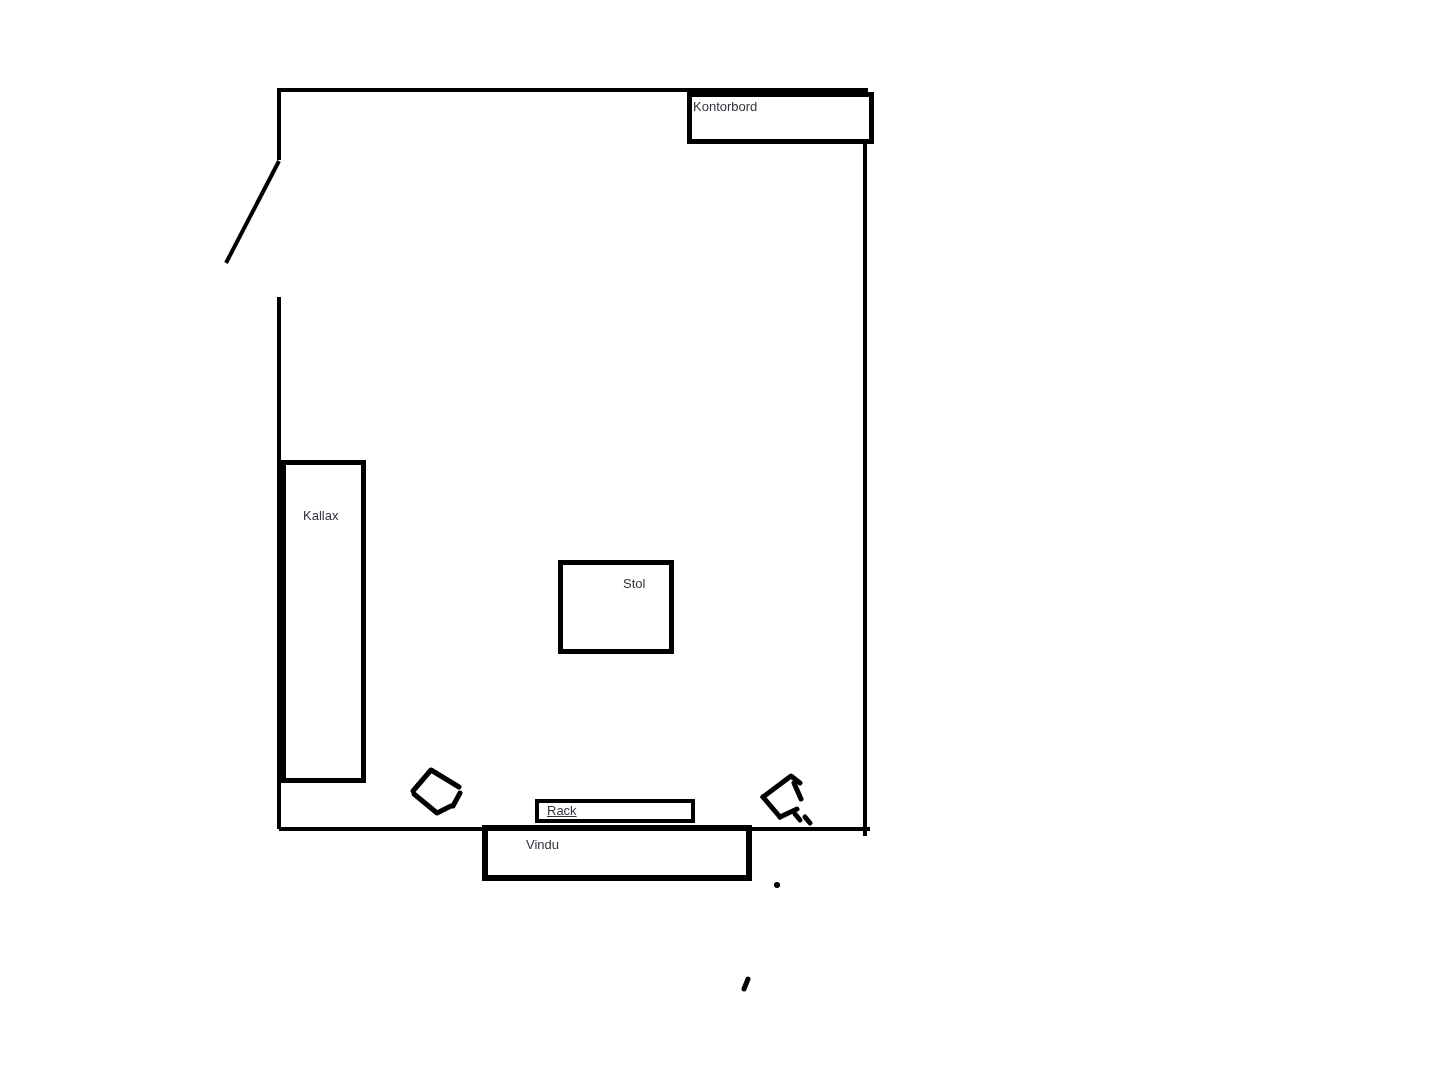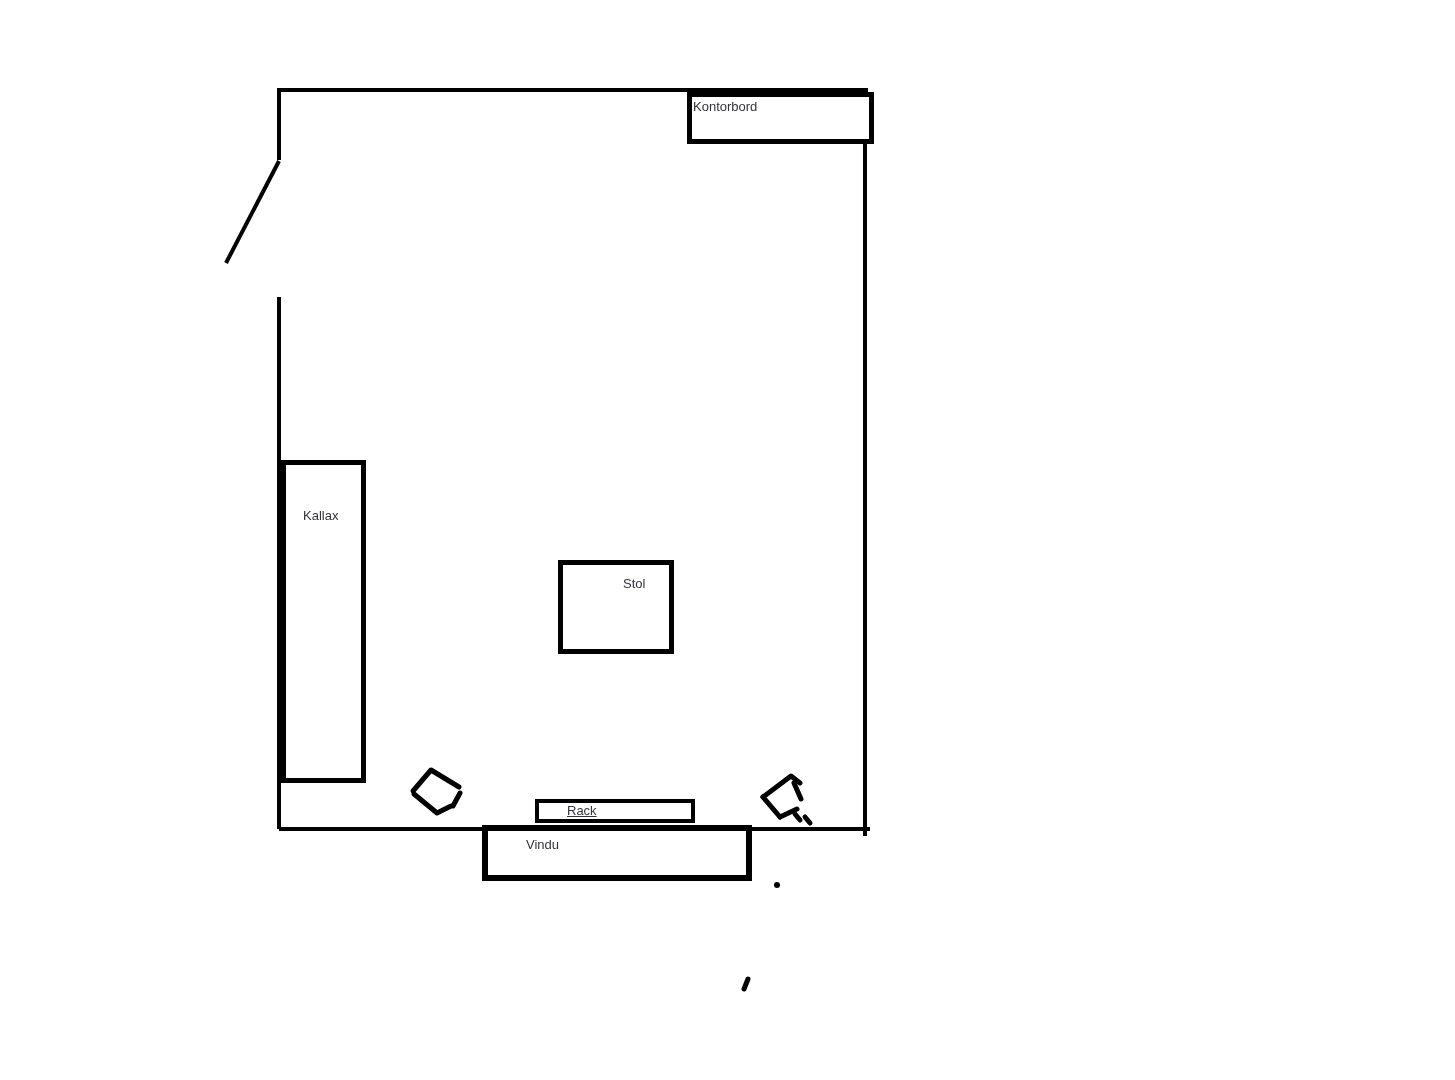--- a/index.html
+++ b/index.html
@@ -39,21 +39,21 @@
   .box-kontorbord { left: 687px; top: 92px; width: 187px; height: 52px; }
   .box-kontorbord .furniture-label { left: 1px; top: 3px; }
   
   .box-kallax { left: 281px; top: 424px; width: 85px; height: 323px; margin-top: 36px; }
   .box-kallax .furniture-label { left: 17px; top: 44px; }
   
   .box-stol { left: 558px; top: 560px; width: 116px; height: 94px; }
   .box-stol .furniture-label { left: 24px; top: 12px; margin-left: 36px; }
   
   .box-rack { left: 535px; top: 799px; width: 160px; height: 24px; border-width: 4px; }
-  .box-rack .furniture-label { left: 28px; top: 1px; text-decoration: underline; }
+  .box-rack .furniture-label { left: 8px; top: 1px; text-decoration: underline; }
   
   .box-vindu { left: 482px; top: 825px; width: 270px; height: 56px; border-width: 6px; }
   .box-vindu .furniture-label { left: 38px; top: 7px; }
 </style>
 </head>
 <body>
 
 <div class="canvas">
 
   <svg class="walls-svg" viewBox="0 0 1455 1080" xmlns="http://www.w3.org/2000/svg" fill="none" stroke="#000000" stroke-width="4">

